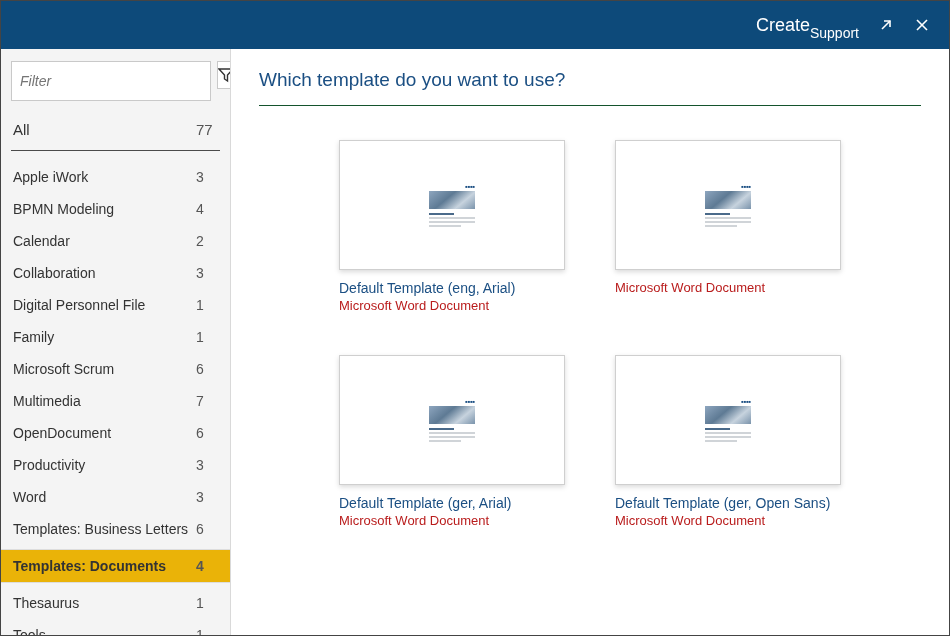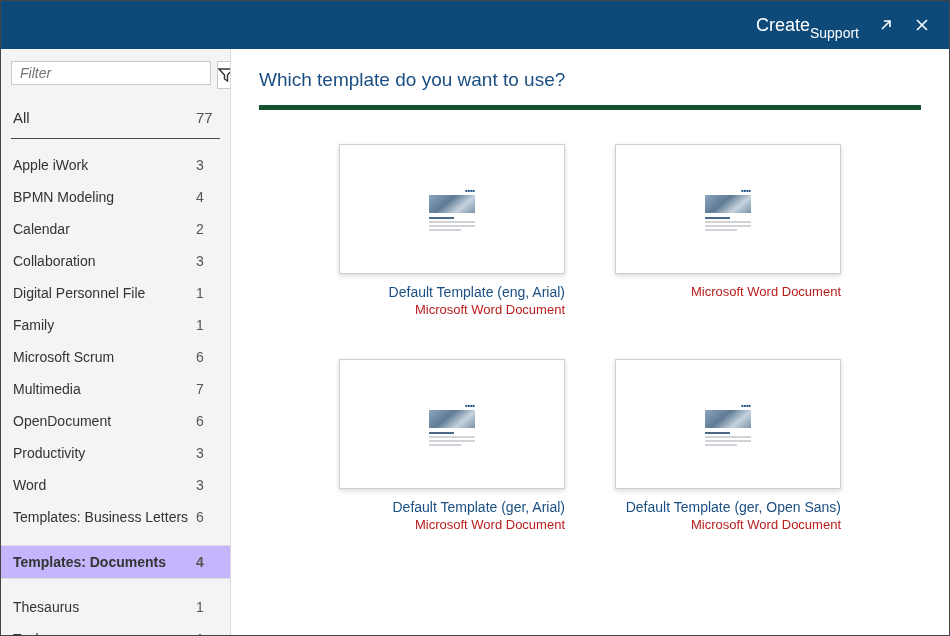--- a/index.html
+++ b/index.html
@@ -42,21 +42,21 @@
     padding: 12px 10px 0 10px;
     overflow-y: auto;
   }
   .filter-row {
     display: flex;
     gap: 6px;
     margin-bottom: 10px;
   }
   .filter-input {
     flex: 1;
-    height: 24px;
+    height: 40px;
     border: 1px solid #c9c9c9;
     background: #fff;
     padding: 0 8px;
     font-style: italic;
     font-size: 14px;
     color: #888;
   }
   .filter-btn {
     width: 28px;
     height: 28px;
@@ -80,48 +80,48 @@
     text-align: left;
   }
   .cat-all {
     font-size: 15px;
     padding: 10px 6px 12px 2px;
     border-bottom: 1px solid #4a4a4a;
     margin-bottom: 10px;
   }
   .cat-selected {
     font-weight: 700;
-    background: #c4b5fd;
+    background: #eab308;
     border-top: 1px solid #ddd;
     border-bottom: 1px solid #ddd;
-    margin: 12px -10px;
+    margin: 4px -10px;
     padding-left: 12px;
     padding-right: 16px;
   }
   .cat-selected .count { font-weight:700; }
 
   .main {
     flex: 1;
     padding: 20px 28px;
   }
   .main-title {
     font-size: 19px;
     color: #1b4f83;
     padding-bottom: 14px;
-    border-bottom: 5px solid #14532d;
+    border-bottom: 1px solid #14532d;
     font-weight: 400;
   }
   .grid {
     display: grid;
     grid-template-columns: 1fr 1fr;
     column-gap: 50px;
     row-gap: 42px;
     padding: 34px 80px 0 80px;
   }
-  .tmpl-card { cursor: pointer; text-align: right; }
+  .tmpl-card { cursor: pointer; }
   .thumb {
     width: 226px;
     height: 130px;
     border: 1px solid #cfcfcf;
     box-shadow: 0 2px 5px rgba(0,0,0,0.15);
     background: #fff;
     display:flex; align-items:center; justify-content:center;
     margin-bottom: 10px;
   }
   .thumb-inner {

